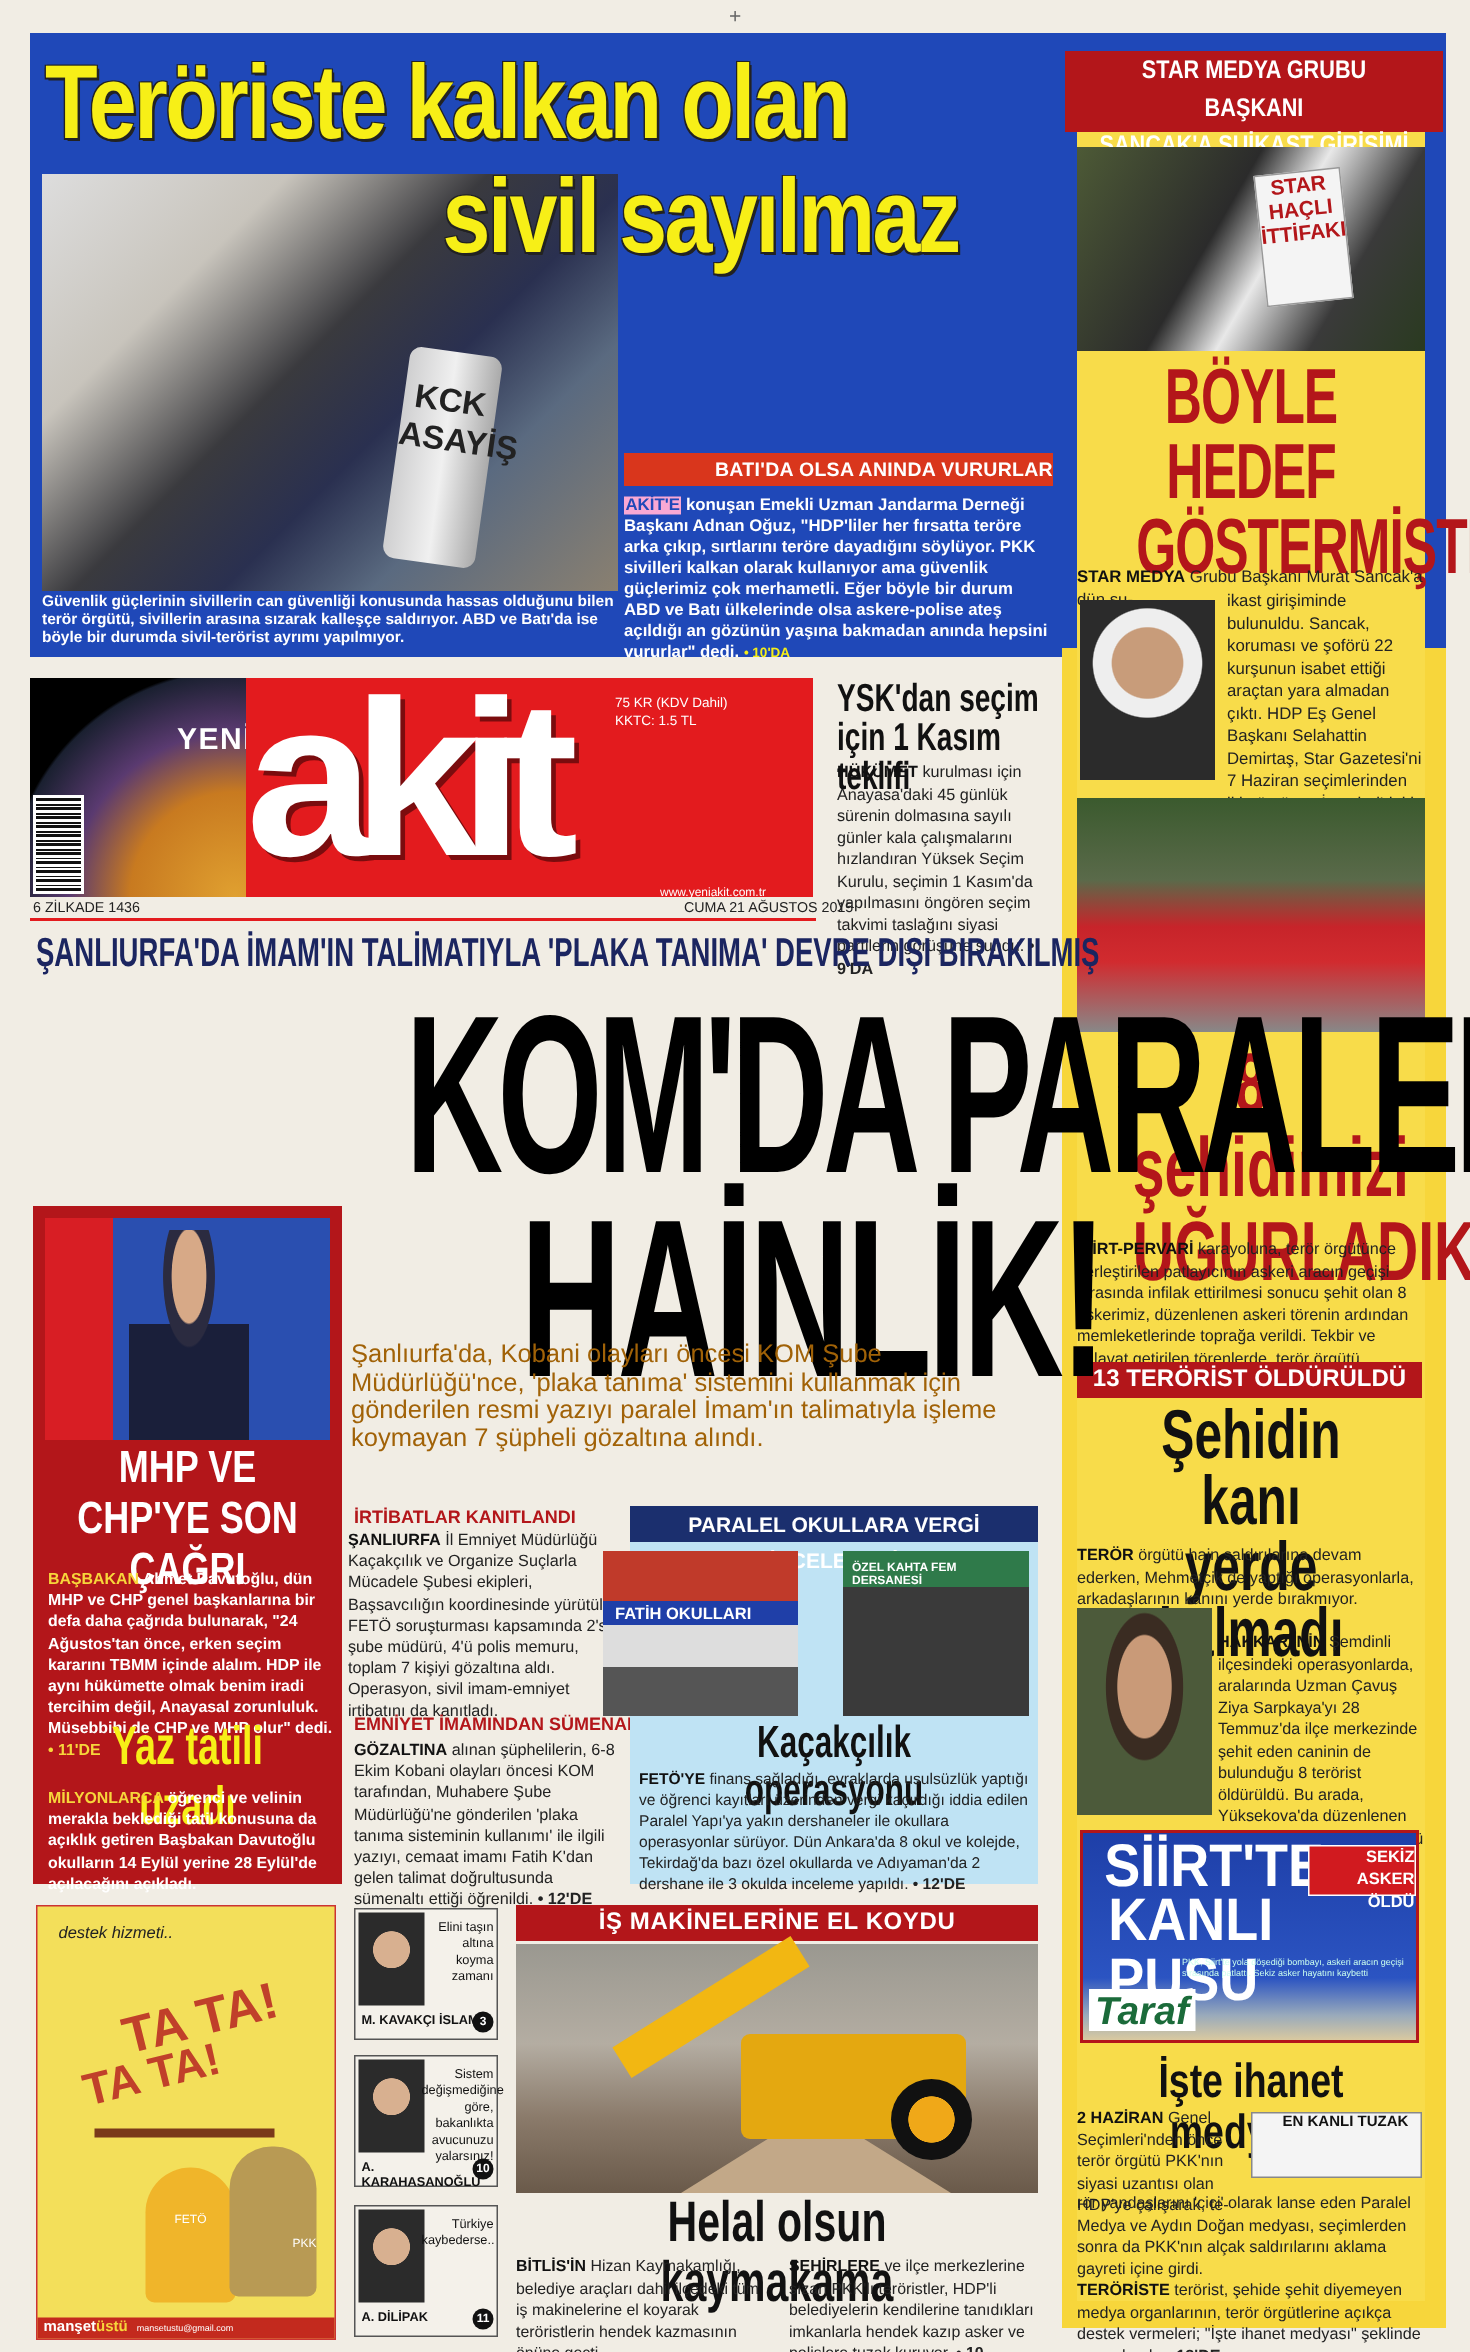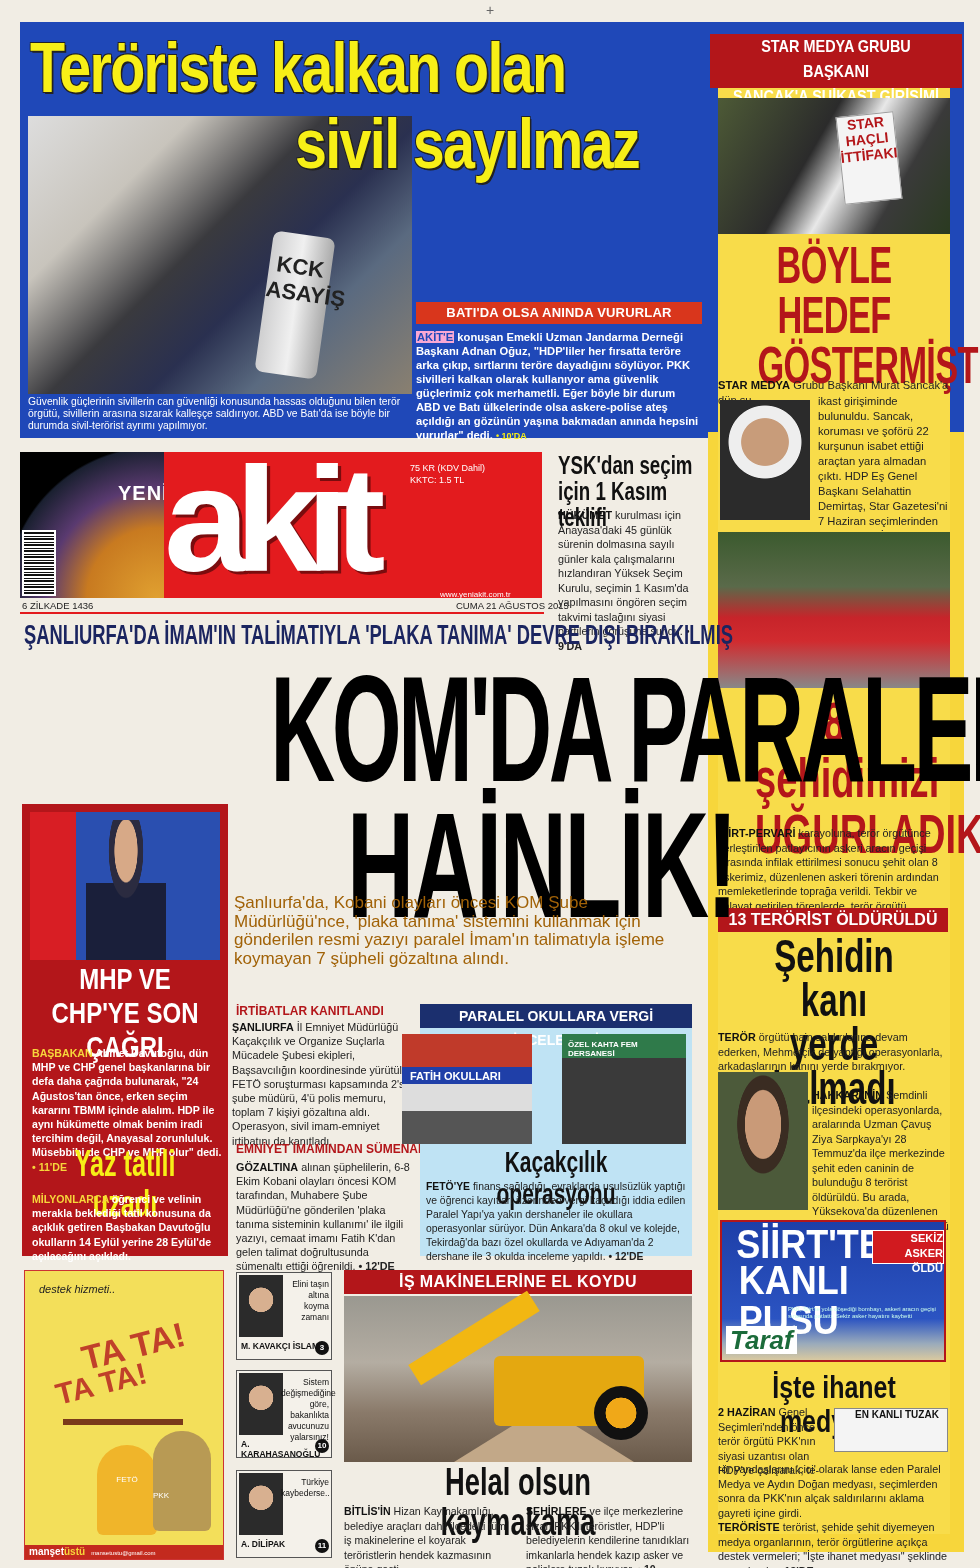--- a/index.html
+++ b/index.html
@@ -6,23 +6,23 @@
 body{width:980px;height:1568px;background:#f1ede4;font-family:"Liberation Sans",sans-serif;position:relative;overflow:hidden;color:#111}
 .abs{position:absolute}
 .cond{font-family:"Liberation Sans Narrow","Liberation Sans",sans-serif;font-weight:700;transform-origin:left top;white-space:nowrap}
 .crosshair{left:486px;top:2px;font-size:14px;color:#666}
 
 .topband{left:20px;top:22px;width:688px;height:416px;background:#1f48b8}
 .topband .hl1{left:10px;top:6px;color:#f7ef17;font-size:70px;line-height:80px;letter-spacing:-2px;transform:scaleX(0.82);text-shadow:2px 2px 0 #222,-1px -1px 0 #222,1px -1px 0 #222,-1px 1px 0 #222}
 .topband .hl2{left:275px;top:82px;color:#f7ef17;font-size:70px;line-height:80px;letter-spacing:-2px;transform:scaleX(0.82);text-shadow:2px 2px 0 #222,-1px -1px 0 #222,1px -1px 0 #222,-1px 1px 0 #222}
 .photo-riot{left:8px;top:94px;width:384px;height:278px;background:linear-gradient(135deg,#ddd 0%,#c8c4bc 25%,#3a3a3e 45%,#2a3050 60%,#5a6a80 75%,#8a8070 100%)}
 .shield{left:236px;top:118px;width:62px;height:142px;background:linear-gradient(90deg,#cfcfd0,#f0f0f0,#aaa);border-radius:8px;transform:rotate(8deg);color:#222;font-size:22px;font-weight:700;text-align:center;padding-top:20px}
-.riot-caption{left:8px;top:374px;width:384px;color:#fff;font-size:10.3px;line-height:12px;font-weight:400}
+.riot-caption{left:8px;top:374px;width:384px;color:#fff;font-size:10.3px;line-height:12px;font-weight:700}
 .top-lead{left:396px;top:180px;width:286px;color:#f7ef17;font-size:12.6px;line-height:16.5px;font-weight:700}
-.bati-bar{left:396px;top:280px;width:286px;height:22px;background:#d9361c;color:#fff;font-size:13px;font-weight:700;text-align:center;line-height:22px;letter-spacing:.2px}
+.bati-bar{left:396px;top:280px;width:286px;height:22px;background:#d9361c;color:#fff;font-size:13px;font-weight:700;text-align:right;line-height:22px;letter-spacing:.2px}
 .akit-text{left:396px;top:308px;width:286px;color:#fff;font-size:11.2px;line-height:14px;font-weight:700}
 .akit-text .kw{background:#f9a8d4;color:#1f48b8;padding:0 1px}
 .ref{color:#f7ef17;font-size:9px}
 
 .rightcol{left:708px;top:22px;width:256px;height:1530px;background:#f7d63b}
 .rightcol-blue{left:708px;top:22px;width:256px;height:410px;background:#1f48b8}
 .right-inner{left:718px;top:72px;width:232px;height:1462px;background:#f8dc4a}
 .star-banner{left:710px;top:34px;width:252px;height:54px;background:#b3161a;color:#fff;text-align:center}
 .star-banner .l{font-size:17px;line-height:25px;font-weight:700;transform:scaleX(.85);display:block}
 .photo-star{left:718px;top:98px;width:232px;height:136px;background:linear-gradient(120deg,#4d5a36,#2b2b2b 40%,#e8e8e8 55%,#3a3a3a 75%,#2a3a20)}
@@ -90,21 +90,21 @@
 .photo-kahta{left:562px;top:1034px;width:124px;height:110px;background:linear-gradient(180deg,#2f7a4a 0 22%,#3a3a3a 22% 100%)}
 .photo-kahta .lbl{left:6px;top:6px;color:#fff;font-size:8px;font-weight:700}
 .kacak-hl{left:420px;top:1146px;width:272px;color:#111;font-size:30px;line-height:32px;text-align:center;font-weight:700;transform:scaleX(.7);transform-origin:center top}
 .kacak-text{left:426px;top:1180px;width:262px;font-size:10.4px;line-height:14px;color:#222}
 
 .cartoon{left:24px;top:1270px;width:200px;height:290px;background:#f3df5a;border:1px solid #c33}
 .cartoon .dest{left:14px;top:12px;font-size:11px;font-style:italic;color:#222}
 .cartoon .tata1{left:56px;top:56px;font-size:34px;color:#c0402a;font-weight:700;transform:rotate(-14deg)}
 .cartoon .tata2{left:30px;top:96px;font-size:30px;color:#c0402a;font-weight:700;transform:rotate(-14deg)}
 .cartoon .feto{left:72px;top:174px;width:60px;height:90px;background:#f0b52a;border-radius:30px 30px 6px 6px;color:#fff;font-size:8px;text-align:center;padding-top:30px}
-.cartoon .pkk{left:128px;top:160px;width:58px;height:100px;background:#b89a54;border-radius:28px 28px 6px 6px;color:#fff;font-size:8px;text-align:left;padding-top:60px}
+.cartoon .pkk{left:128px;top:160px;width:58px;height:100px;background:#b89a54;border-radius:28px 28px 6px 6px;color:#fff;font-size:8px;text-align:right;padding-top:60px}
 .cartoon .gun{left:38px;top:148px;width:120px;height:6px;background:#7a3a1a}
 .cartoon .foot{left:0;top:274px;width:198px;height:14px;background:#c32a1e;color:#fff;font-size:10px;font-weight:700;padding-left:4px;line-height:14px}
 .cartoon .foot span.u{color:#f7d63b}
 .cartoon .foot span.m{font-size:6px;font-weight:400;margin-left:6px}
 .col-box{left:236px;width:96px;height:88px;border:1px solid #555;background:#f4f1ea}
 .col-box .ph{left:2px;top:2px;width:44px;height:62px;background:radial-gradient(circle at 50% 40%,#d8b090 0 28%,#2b2b2b 29%)}
 .col-box .quote{left:44px;top:6px;width:48px;font-size:8.5px;line-height:11px;text-align:right;color:#111}
 .col-box .name{left:4px;top:68px;font-size:8.5px;font-weight:700;color:#111}
 .col-box .num{left:78px;top:68px;width:14px;height:14px;border-radius:50%;background:#111;color:#fff;font-size:8px;text-align:center;line-height:14px;font-weight:700}
 .is-bar{left:344px;top:1270px;width:348px;height:24px;background:#b3161a;color:#fff;font-size:16px;font-weight:700;text-align:center;line-height:24px;letter-spacing:.4px}

